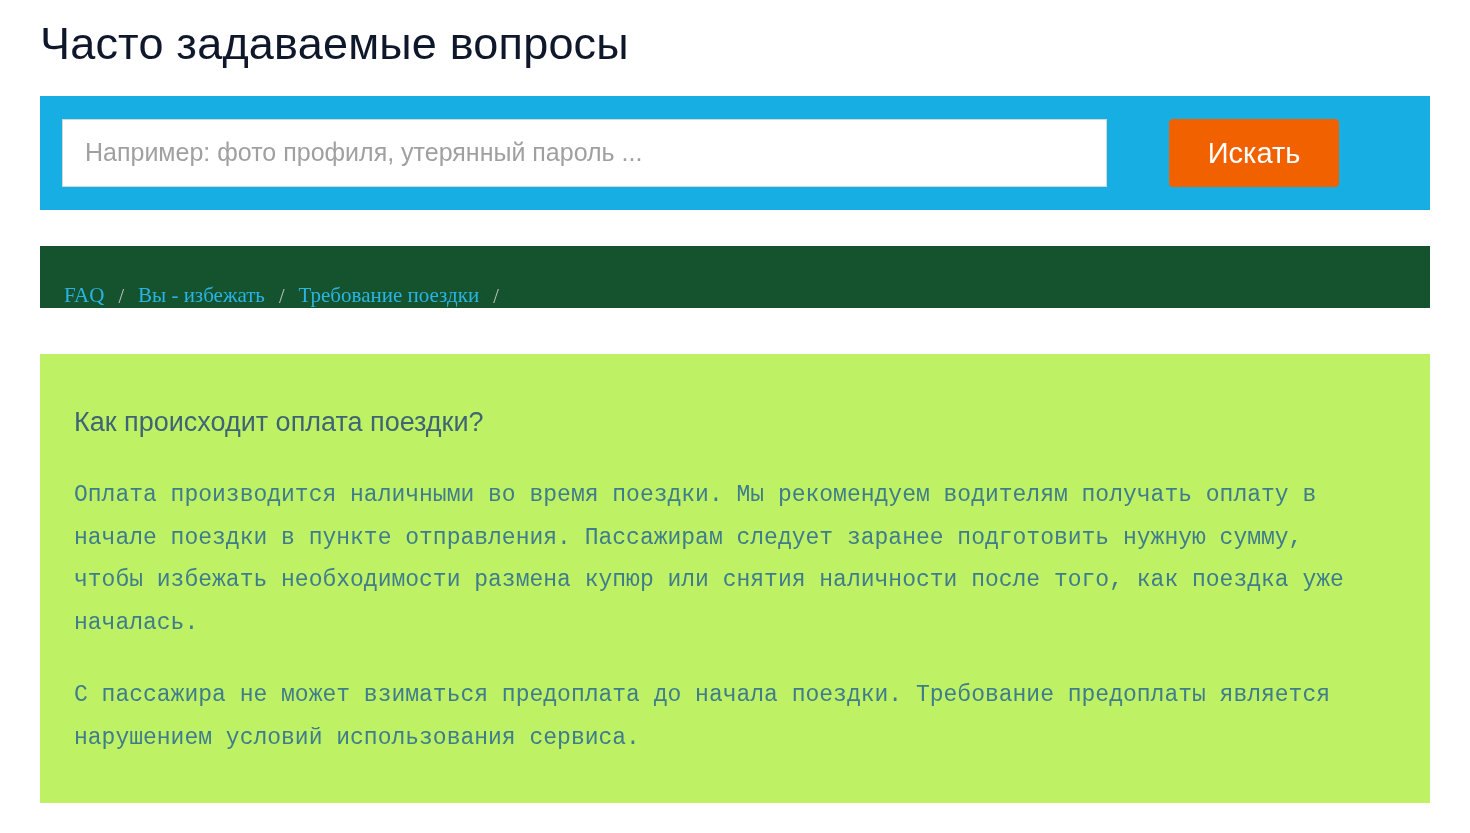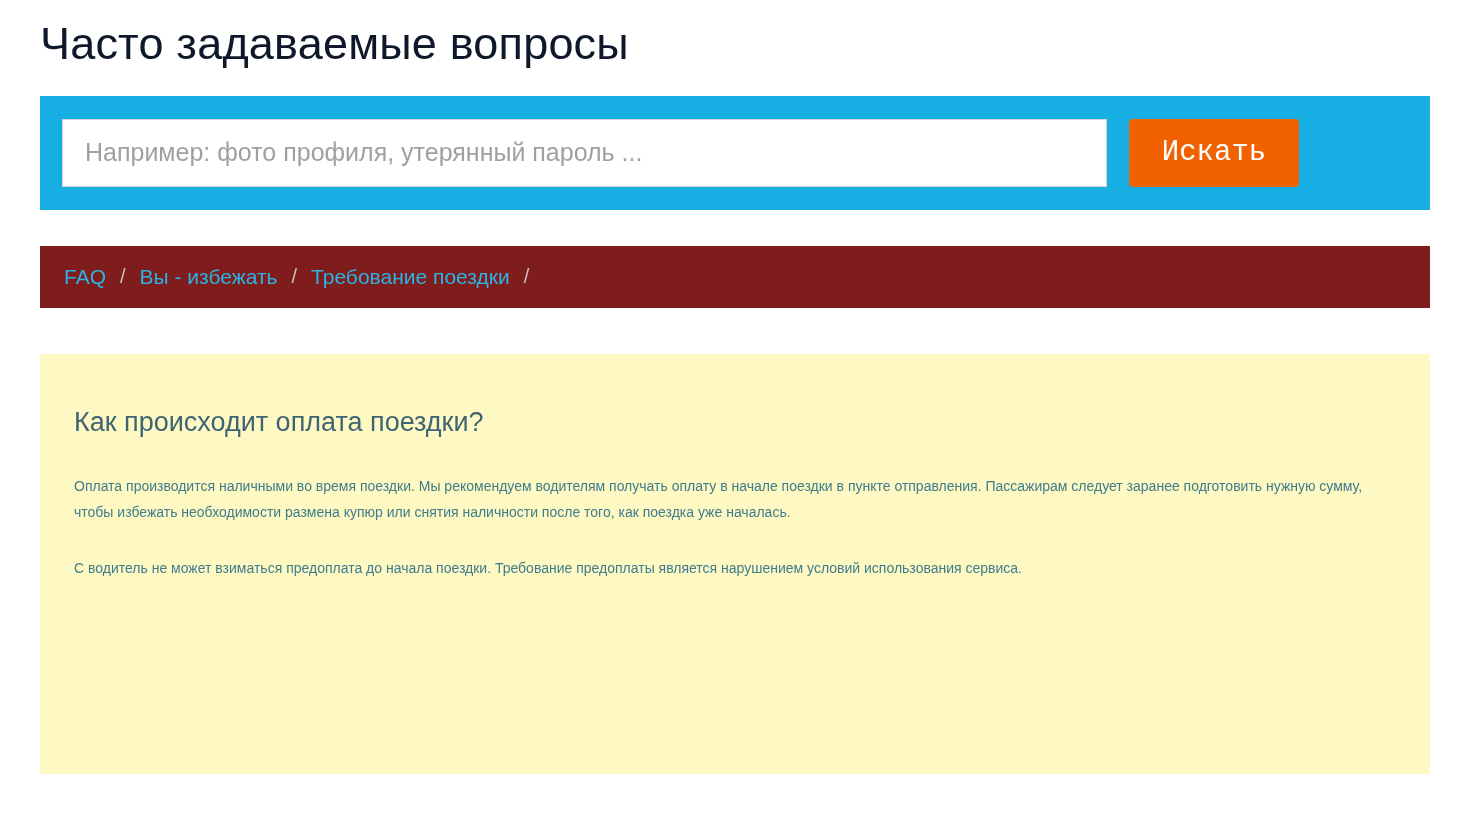--- a/index.html
+++ b/index.html
@@ -59,70 +59,73 @@
     color: #a0a0a0;
     font-size: 25px;
   }
   .search-button {
     height: 68px;
     min-width: 170px;
     background: #f26100;
     border: none;
     border-radius: 4px;
     color: #ffffff;
-    font-family: Liberation Mono, monospace;
+    font-family: Liberation Sans, sans-serif;
     font-size: 29px;
     cursor: pointer;
     padding: 0 24px;
     line-height: 68px;
+    margin-left: 40px;
   }
 
   
   .breadcrumb {
     margin-top: 36px;
-    background: #7f1d1d;
+    background: #14532d;
     height: 62px;
     display: flex;
-    align-items: center;
+    align-items: flex-end;
     padding: 0 24px;
     box-sizing: border-box;
     font-size: 21px;
+    font-family: Liberation Serif, serif;
   }
   .breadcrumb a {
     color: #2bb3e5;
     text-decoration: none;
     white-space: nowrap;
   }
   .breadcrumb .sep {
     color: #c2c2c2;
     margin: 0 14px;
     font-size: 20px;
   }
 
   
   .answer-card {
     margin-top: 46px;
-    background: #fef9c3;
+    background: #bef264;
     box-sizing: border-box;
     padding: 52px 34px 44px 34px;
     min-height: 420px;
   }
   .answer-title {
     color: #3f6474;
     font-size: 27px;
     font-weight: normal;
     margin: 0 0 36px 0;
     line-height: 1.2;
   }
   .answer-paragraph {
     color: #3f7c8c;
-    font-size: 14px;
+    font-size: 23px;
     line-height: 1.85;
     margin: 0 0 30px 0;
     max-width: 1290px;
+    font-family: Liberation Mono, monospace;
   }
   .answer-paragraph:last-child {
     margin-bottom: 0;
   }
 </style>
 </head>
 <body>
 
 <div class="page">
 
@@ -138,16 +141,16 @@
     <span class="sep">/</span>
     <a href="#">Вы - избежать</a>
     <span class="sep">/</span>
     <a href="#">Требование поездки</a>
     <span class="sep">/</span>
   </nav>
 
   <section class="answer-card">
     <h2 class="answer-title">Как происходит оплата поездки?</h2>
     <p class="answer-paragraph">Оплата производится наличными во время поездки. Мы рекомендуем водителям получать оплату в начале поездки в пункте отправления. Пассажирам следует заранее подготовить нужную сумму, чтобы избежать необходимости размена купюр или снятия наличности после того, как поездка уже началась.</p>
-    <p class="answer-paragraph">С водитель не может взиматься предоплата до начала поездки. Требование предоплаты является нарушением условий использования сервиса.</p>
+    <p class="answer-paragraph">С пассажира не может взиматься предоплата до начала поездки. Требование предоплаты является нарушением условий использования сервиса.</p>
   </section>
 
 </div>
 
 </body></html>

